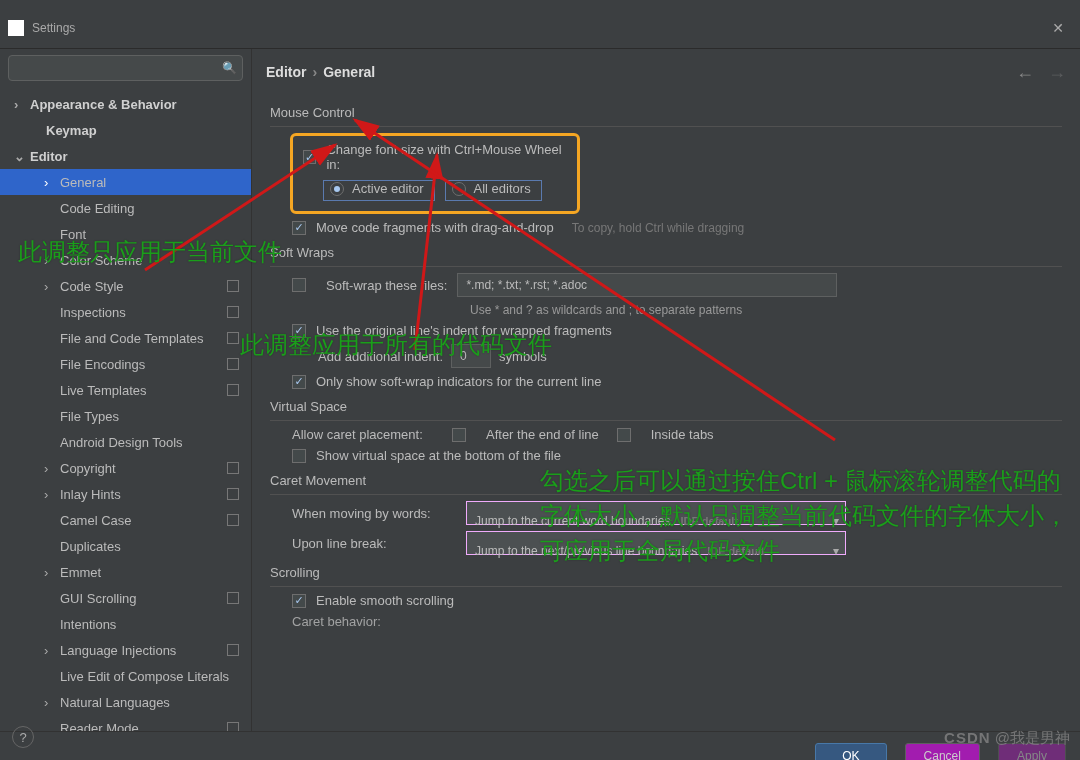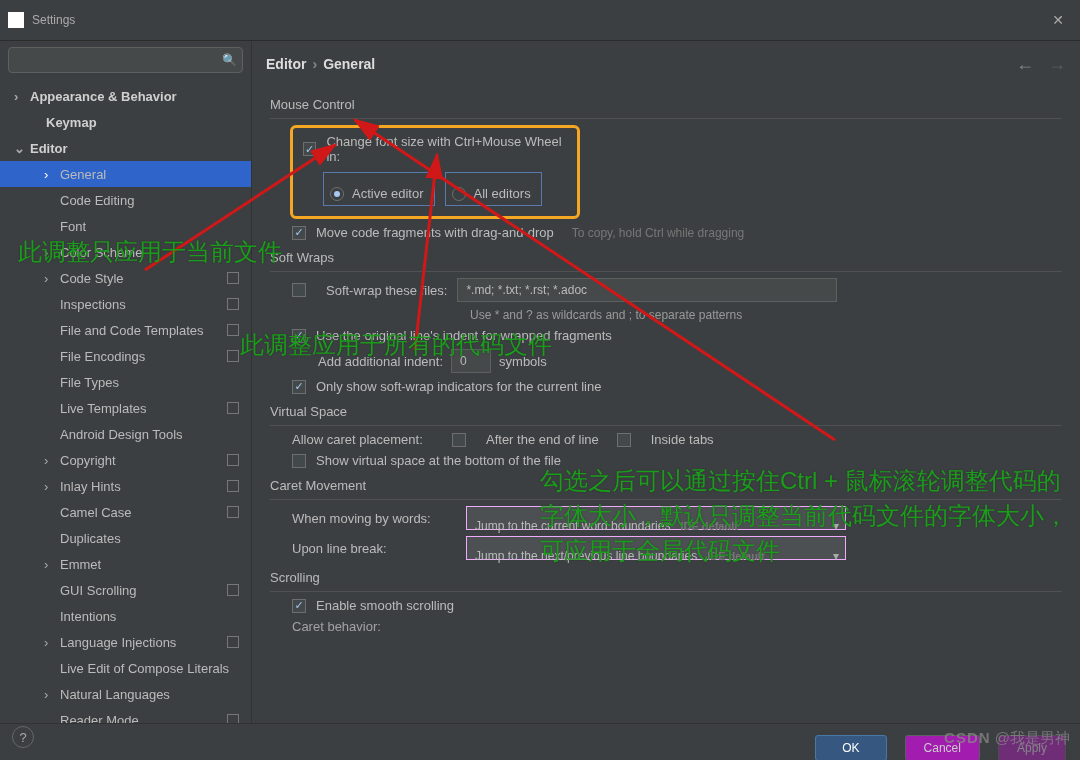--- a/index.html
+++ b/index.html
@@ -1,17 +1,17 @@
 <!DOCTYPE html>
 <html><head>
 <meta charset="utf-8">
 <style>
   * { box-sizing: border-box; margin: 0; padding: 0; font-family: "Segoe UI", Arial, sans-serif; }
   body { width: 1080px; height: 760px; background: #3c3f41; color: #bbbbbb; font-size: 13px; overflow: hidden; position: relative; }
-  .titlebar { height: 41px; background: #3c3f41; display: flex; align-items: center; padding: 0 8px; border-bottom: 1px solid #2b2b2b; }
+  .titlebar { height: 41px; background: #3c3f41; display: flex; align-items: center; padding: 0 8px; border-bottom: 1px solid #2b2b2b; margin-top: 8px; }
   .titlebar .icon-app { width: 16px; height: 16px; background: #fff; margin-right: 8px; display:inline-block; }
   .titlebar .title { flex: 1; color: #aaa; font-size: 12px; }
   .titlebar .close { width: 28px; text-align: center; color: #aaa; font-size: 14px; cursor:pointer; }
   .content { display: flex; height: 682px; }
   .sidebar { width: 252px; background: #3c3f41; border-right: 1px solid #323232; display:flex; flex-direction:column; }
   .search-wrap { padding: 6px 8px; }
   .search-input { width: 100%; height: 26px; background: #45494a; border: 1px solid #5e6060; border-radius: 4px; color: #bbb; padding: 0 24px 0 8px; outline:none; font-size:12px; }
   .search-wrap { position:relative; }
   .search-icon { position:absolute; right:14px; top:12px; color:#888; font-size:12px; }
   .tree { flex:1; overflow:auto; padding-top:4px; }
@@ -30,21 +30,21 @@
   .panel { flex:1; overflow:auto; padding: 0 18px 10px 18px; }
   .section-title { color:#bbbbbb; margin:10px 0 6px 0; font-size:13px; border-bottom:1px solid #515151; padding-bottom:6px; }
   .row { display:flex; align-items:center; margin:6px 0 6px 22px; }
   .row.indent2 { margin-left:48px; }
   .chk { width:14px; height:14px; border:1px solid #6e6e6e; margin-right:10px; display:inline-flex; align-items:center; justify-content:center; background:#43494a; cursor:pointer; }
   .chk.checked::after { content:"✓"; color:#a8c8ef; font-size:11px; line-height:1; }
   .radio { width:14px; height:14px; border:1px solid #6e6e6e; border-radius:50%; margin-right:8px; display:inline-flex; align-items:center; justify-content:center; cursor:pointer; }
   .radio.checked::after { content:""; width:6px; height:6px; border-radius:50%; background:#a8c8ef; }
   .highlight-box { border:3px solid #f5a623; border-radius:6px; padding:6px 10px 10px 10px; margin-left:20px; width:290px; }
   .radio-row { display:flex; gap:10px; margin-top:8px; margin-left:20px; }
-  .radio-cell { border:1px solid #5a7aaf; padding:13px 10px 4px 6px; display:flex; align-items:center; }
+  .radio-cell { border:1px solid #5a7aaf; padding:0 10px 4px 6px; display:flex; align-items:center; }
   .hint { color:#777; margin-left:18px; font-size:12px; }
   .form-row { display:flex; align-items:center; margin:6px 0 6px 22px; gap:10px; }
   .form-label { width:164px; color:#bbbbbb; }
   .text-input { flex:1; max-width:380px; height:24px; background:#45494a; border:1px solid #5e6060; color:#bbb; padding:0 8px; font-size:12px; outline:none; }
   .help-text { margin-left:200px; color:#999; font-size:12px; margin-bottom:4px; }
   .combo { min-width:380px; height:24px; background:#4c5052; border:1px solid #f0abfc; color:#bbb; padding:16px 22px 0 8px; font-size:12px; display:flex; align-items:center; position:relative; cursor:pointer; }
   .combo::after { content:"▾"; position:absolute; right:6px; color:#aaa; }
   .combo .ide-default { color:#777; margin-left:10px; font-size:11px;font-weight:bold; }
   .buttons { height:48px; border-top:1px solid #323232; display:flex; align-items:center; justify-content:flex-end; padding:0 14px; gap:18px; background:#3c3f41; }
   .btn { height:26px; padding:0 18px; border:1px solid #5e6060; background:#a21caf; color:#ccc; border-radius:3px; font-size:12px; cursor:pointer; }
@@ -114,26 +114,26 @@
           <span>File and Code Templates</span>
           <span class="box"></span>
         </div>
         <div class="tree-item child">
           <span class="chev"></span>
           <span>File Encodings</span>
           <span class="box"></span>
         </div>
         <div class="tree-item child">
           <span class="chev"></span>
+          <span>Live Templates</span>
+          <span class="box"></span>
+        </div>
+        <div class="tree-item child">
+          <span class="chev"></span>
           <span>File Types</span>
-        </div>
-        <div class="tree-item child">
-          <span class="chev"></span>
-          <span>Live Templates</span>
-          <span class="box"></span>
         </div>
         <div class="tree-item child">
           <span class="chev"></span>
           <span>Android Design Tools</span>
         </div>
         <div class="tree-item child">
           <span class="chev">›</span>
           <span>Copyright</span>
           <span class="box"></span>
         </div>

